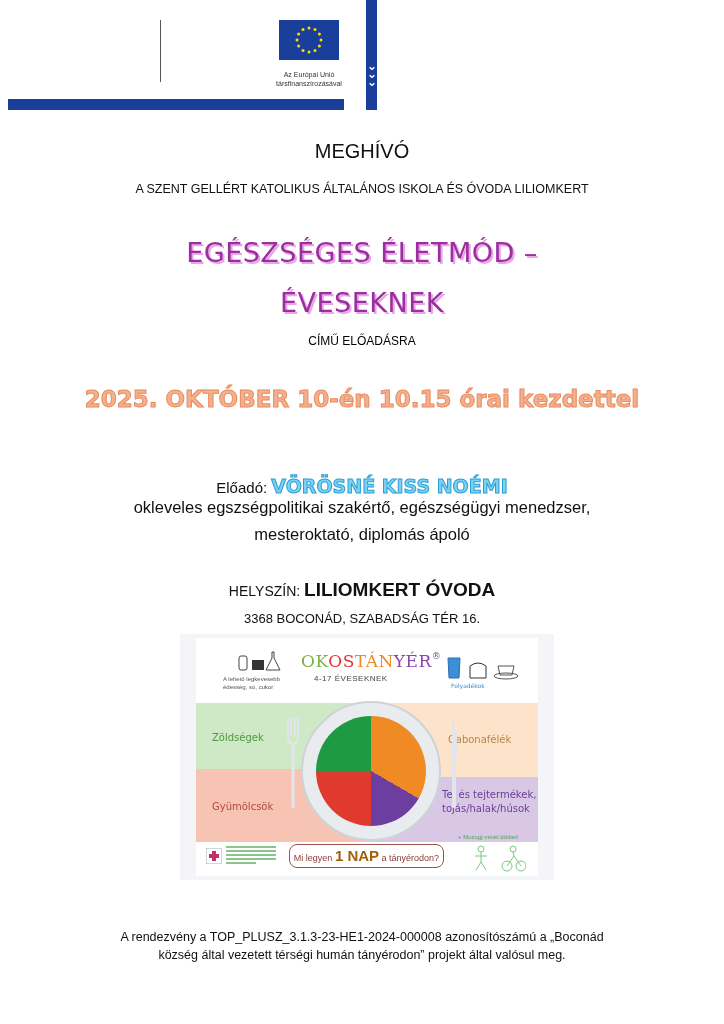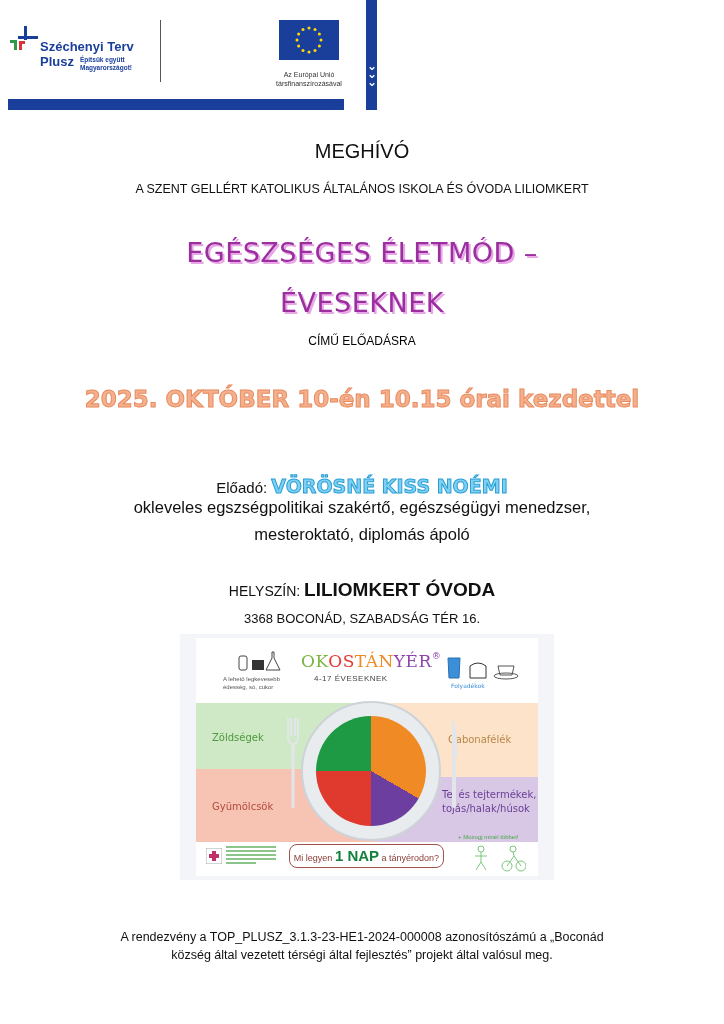--- a/index.html
+++ b/index.html
@@ -48,49 +48,33 @@
   .band.peach { left: 180px; top: 65px; width: 162px; height: 74px; background: #fde3c9; }
   .band.lilac { left: 180px; top: 139px; width: 162px; height: 65px; background: #d8c8e6; }
   .lbl-hand { position: absolute; font-family: "DejaVu Sans", sans-serif; font-size: 10px; }
   .okt-logo { position: absolute; left: 105px; top: 13px; font-family: "DejaVu Serif", serif; font-size: 17px; letter-spacing: 0.5px; }
   .okt-sub { position: absolute; left: 118px; top: 36px; font-size: 8px; color: #444; letter-spacing: 0.5px; }
   .small-note { position: absolute; left: 27px; top: 37px; font-size: 6px; color: #555; line-height: 8px; }
   .plate { position: absolute; left: 105px; top: 63px; width: 140px; height: 140px; border-radius: 50%; background: #e8ecef; border: 2px solid #cdd3d8; }
   .plate .pie { position: absolute; left: 13px; top: 13px; width: 110px; height: 110px; border-radius: 50%;
     background: conic-gradient(#f08a24 0deg 120deg, #6c3ea0 120deg 180deg, #e03a2e 180deg 270deg, #1e9a45 270deg 360deg); }
   .speech { position: absolute; left: 93px; top: 206px; width: 155px; height: 24px; border: 1.2px solid #a0524a; border-radius: 8px; background: #fff; font-size: 9px; color: #8a3b35; text-align: center; line-height: 22px; }
-  .speech .big { font-size: 15px; font-weight: bold; color: #15803d; }
+  .speech .big { font-size: 15px; font-weight: bold; color: #a16207; }
   .moz { position: absolute; left: 262px; top: 196px; font-size: 6px; color: #4aa84a; }
   .cross-logo { position: absolute; left: 10px; top: 210px; width: 16px; height: 16px; }
   .green-text { position: absolute; left: 30px; top: 208px; width: 50px; }
   .green-text div { height: 2px; background: #8cc58c; margin-bottom: 2px; }
 
   
   .footer { top: 928px; font-size: 12.5px; line-height: 18px; color: #111; }
 </style>
 </head>
 <body>
 
 <div class="banner">
-  <div class="szt">
-    <svg class="cross" viewBox="0 0 30 30">
-      <rect x="14" y="0" width="3" height="14" fill="#1a3f9b"></rect>
-      <rect x="8" y="10" width="20" height="3" fill="#1a3f9b"></rect>
-      <rect x="4" y="14" width="3" height="10" fill="#2e9a48"></rect>
-      <rect x="0" y="14" width="7" height="3" fill="#2e9a48"></rect>
-      <rect x="9" y="15" width="3" height="9" fill="#d9343a"></rect>
-      <rect x="9" y="15" width="6" height="3" fill="#d9343a"></rect>
-    </svg>
-    <div class="t1">Széchenyi Terv</div>
-    <div class="t2">Plusz</div>
-    <div class="t3">
-      <div>Építsük együtt</div>
-      <div>Magyarországot!</div>
-    </div>
-  </div>
   <div class="divider-v"></div>
   <div class="eu">
     <svg class="flag" viewBox="0 0 60 40">
       <rect width="60" height="40" fill="#1a3f9b"></rect>
       <g fill="#ffdd00">
         <circle cx="30" cy="8" r="1.5"></circle>
           <circle cx="36" cy="9.6" r="1.5"></circle>
           <circle cx="40.4" cy="14" r="1.5"></circle>
         <circle cx="42" cy="20" r="1.5"></circle>
           <circle cx="40.4" cy="26" r="1.5"></circle>
@@ -209,14 +193,14 @@
       <circle cx="36" cy="22" r="5" fill="none" stroke="#7cc67c"></circle>
       <circle cx="50" cy="22" r="5" fill="none" stroke="#7cc67c"></circle>
       <circle cx="42" cy="5" r="3" fill="none" stroke="#7cc67c"></circle>
       <path d="M36 22 L43 12 L50 22 M43 12 L42 8" stroke="#7cc67c" fill="none"></path>
     </svg>
   </div>
 </div>
 
 <div class="center footer">
   <div>A rendezvény a TOP_PLUSZ_3.1.3-23-HE1-2024-000008 azonosítószámú a „Boconád</div>
-  <div>község által vezetett térségi által fejlesztés” projekt által valósul meg.</div>
+  <div>község által vezetett térségi humán tányérodon” projekt által valósul meg.</div>
 </div>
 
 </body></html>

